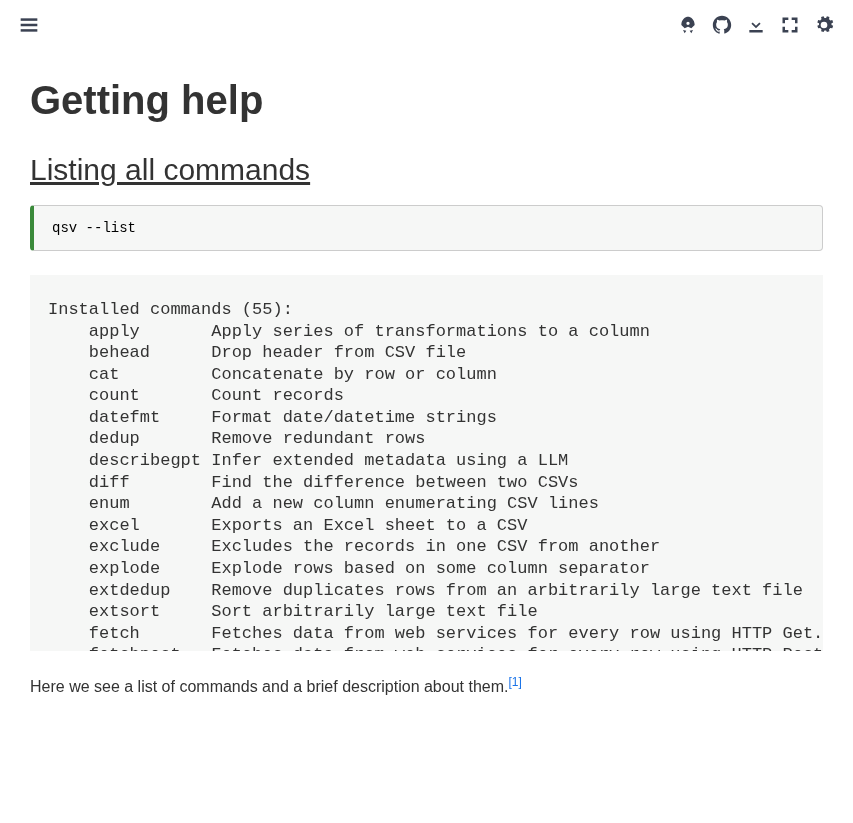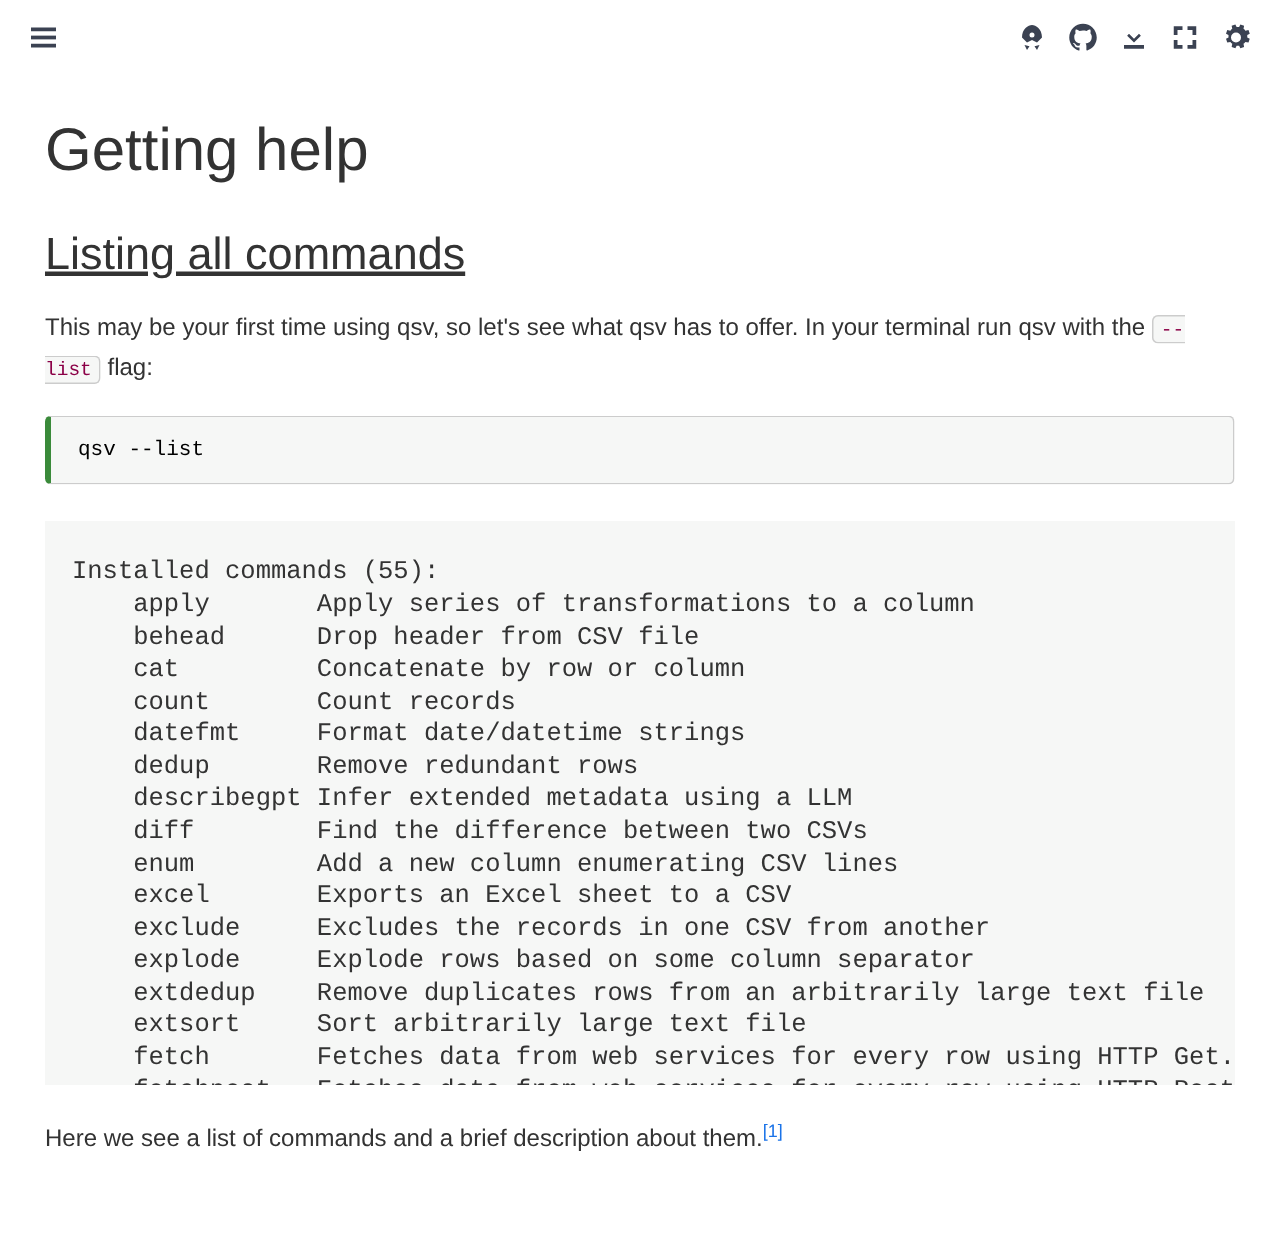--- a/index.html
+++ b/index.html
@@ -29,21 +29,21 @@
       justify-content: center;
       cursor: pointer;
       color: #3b4252;
     }
     .icon-btn svg { width: 20px; height: 20px; fill: #3b4252; }
     .content {
       padding: 0 30px 30px 30px;
     }
     h1 {
       font-size: 40px;
-      font-weight: 400;
+      font-weight: 700;
       color: #333;
       margin-top: 28px;
       margin-bottom: 30px;
     }
     h2 {
       font-size: 30px;
       font-weight: 500;
       color: #333;
       margin-top: 20px;
       margin-bottom: 18px;
@@ -141,23 +141,20 @@
       <svg viewBox="0 0 24 24">
           <path d="M12 8a4 4 0 100 8 4 4 0 000-8zm9 4l2 1-1 3-2.5-.5c-.4.6-.9 1.1-1.5 1.5l.5 2.5-3 1-1-2h-2l-1 2-3-1 .5-2.5c-.6-.4-1.1-.9-1.5-1.5L5 16l-1-3 2-1v-2L4 9l1-3 2.5.5c.4-.6.9-1.1 1.5-1.5L8.5 2.5l3-1 1 2h2l1-2 3 1-.5 2.5c.6.4 1.1.9 1.5 1.5L22 6l1 3-2 1v2z"></path>
         </svg>
     </div>
   </div>
 </div>
 
 <div class="content">
   <h1>Getting help</h1>
   <h2>Listing all commands</h2>
-  <p>
-    <span>This may be your first time using qsv, so let's see what qsv has to offer. In your terminal run qsv with the </span><code class="inline">--list</code><span> flag:</span>
-  </p>
   <pre class="cmd">qsv --list</pre>
   <div class="output-wrap">
     <pre class="output">Installed commands (55):
     apply       Apply series of transformations to a column
     behead      Drop header from CSV file
     cat         Concatenate by row or column
     count       Count records
     datefmt     Format date/datetime strings
     dedup       Remove redundant rows
     describegpt Infer extended metadata using a LLM

